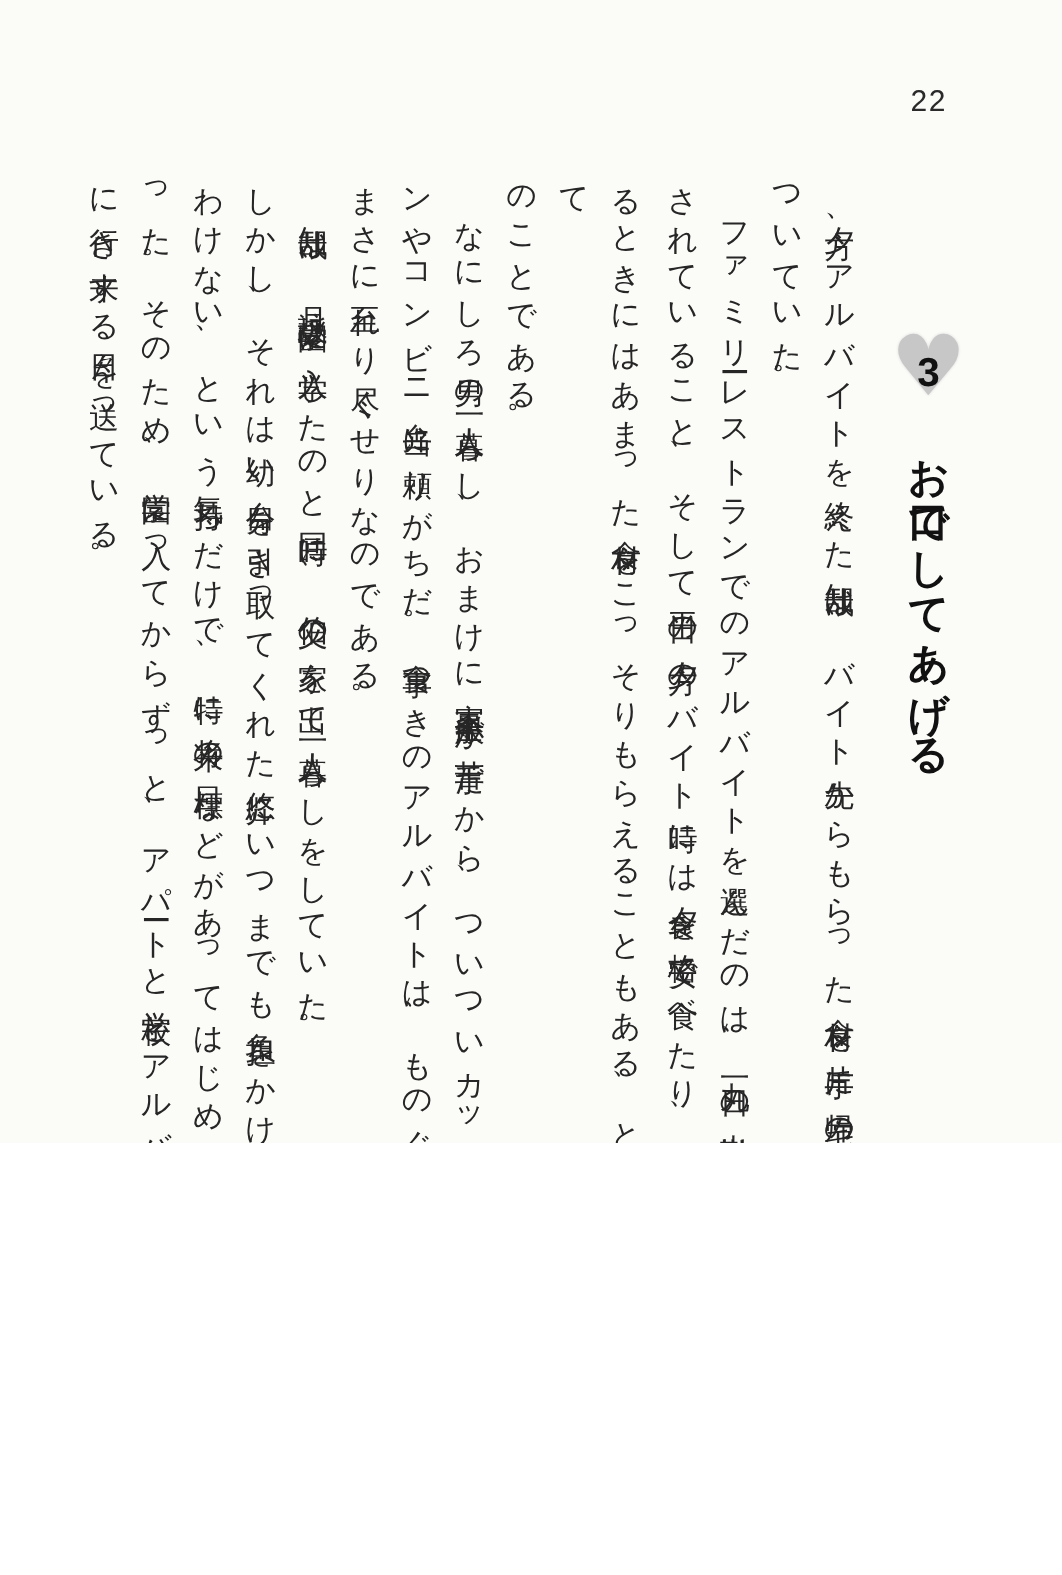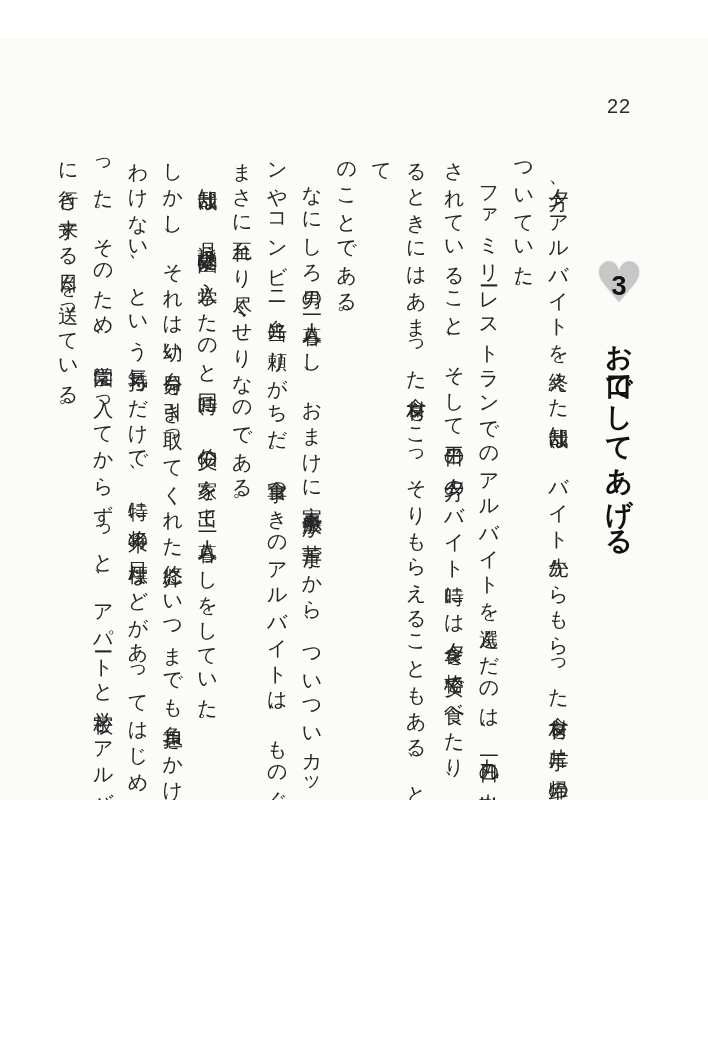--- a/index.html
+++ b/index.html
@@ -4,21 +4,20 @@
 <style>
   html, body { margin: 0; padding: 0; }
   .page {
     position: relative;
     width: 708px;
     height: 762px;
     background: #fbfbf8;
     color: #222222;
     font-family: "Liberation Serif", "DejaVu Serif", serif;
     overflow: hidden;
-    margin-top: 38px;
   }
   .page-number {
     position: absolute;
     top: 57px;
     left: 607px;
     font-size: 20px;
     font-family: "Liberation Sans", "DejaVu Sans", sans-serif;
     color: #2a2a2a;
     letter-spacing: 1px;
   }

